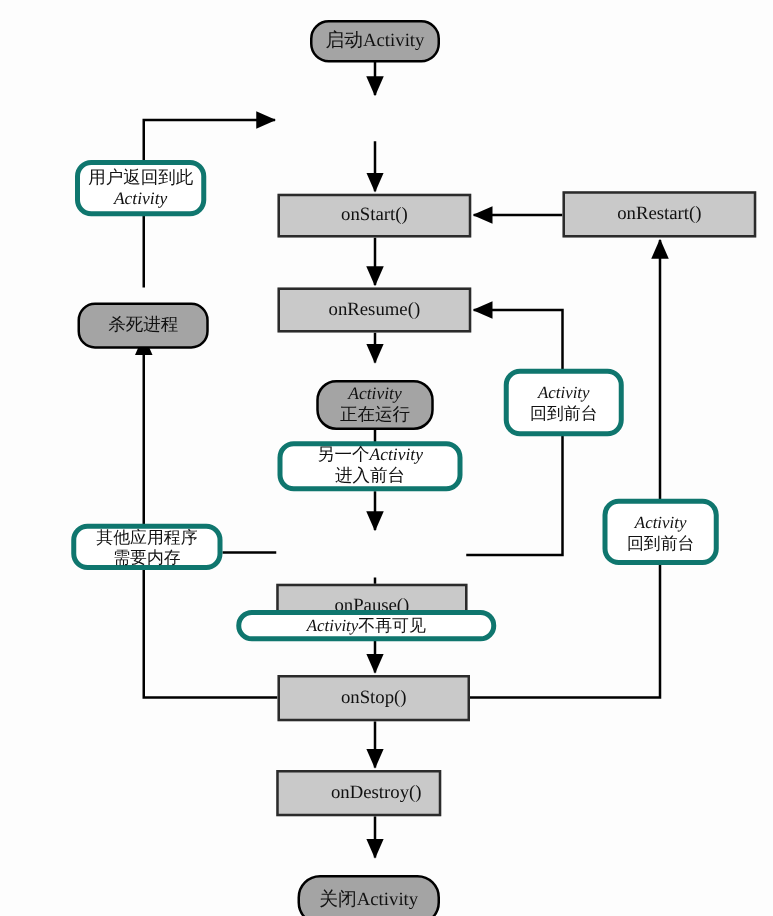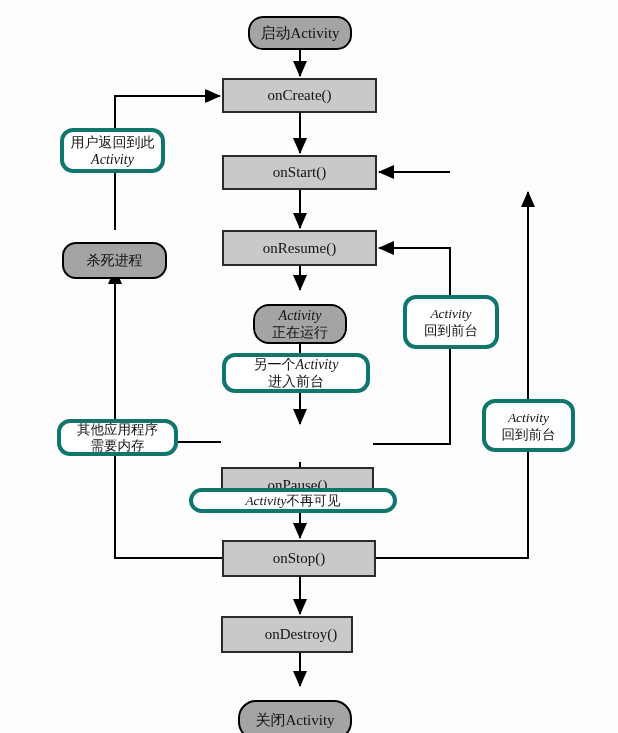--- a/index.html
+++ b/index.html
@@ -68,23 +68,20 @@
       <path d="M373 444 H450 V248 H379" marker-end="url(#arrow)"></path>
       <path d="M375 558 H528 V192" marker-end="url(#arrow)"></path>
       <path d="M450 172 H379" marker-end="url(#arrow)"></path>
     </g>
   </svg>
 
   <div class="node pill-dark" style="left:248px;top:4px;width:104px;height:34px;">
     <span>启动Activity</span>
   </div>
 
-  <div class="node rect" style="left:222px;top:78px;width:155px;height:35px;">
-    <span>onCreate()</span>
-  </div>
 
   <div class="node rect" style="left:222px;top:230px;width:155px;height:36px;">
     <span>onResume()</span>
   </div>
 
   <div class="node rect" style="left:222px;top:155px;width:155px;height:35px;">
     <span>onStart()</span>
   </div>
 
   <div class="node pill-dark" style="left:253px;top:292px;width:94px;height:40px;border-radius:16px;font-size:14px;">
@@ -128,20 +125,23 @@
 
   <div class="node pill-dark" style="left:62px;top:230px;width:105px;height:37px;border-radius:14px;font-size:14px;">
     <span>杀死进程</span>
   </div>
 
   <div class="node cond" style="left:57px;top:419px;width:121px;height:37px;font-size:13.5px;line-height:16px;">
     <span>其他应用程序</span>
     <span>需要内存</span>
   </div>
 
+  <div class="node rect" style="left:450px;top:153px;width:155px;height:37px;">
+    <span>onRestart()</span>
+  </div>
 
   <div class="node cond" style="left:403px;top:295px;width:96px;height:54px;">
     <span class="italic">Activity</span>
     <span>回到前台</span>
   </div>
 
   <div class="node cond" style="left:482px;top:399px;width:93px;height:53px;">
     <span class="italic">Activity</span>
     <span>回到前台</span>
   </div>

